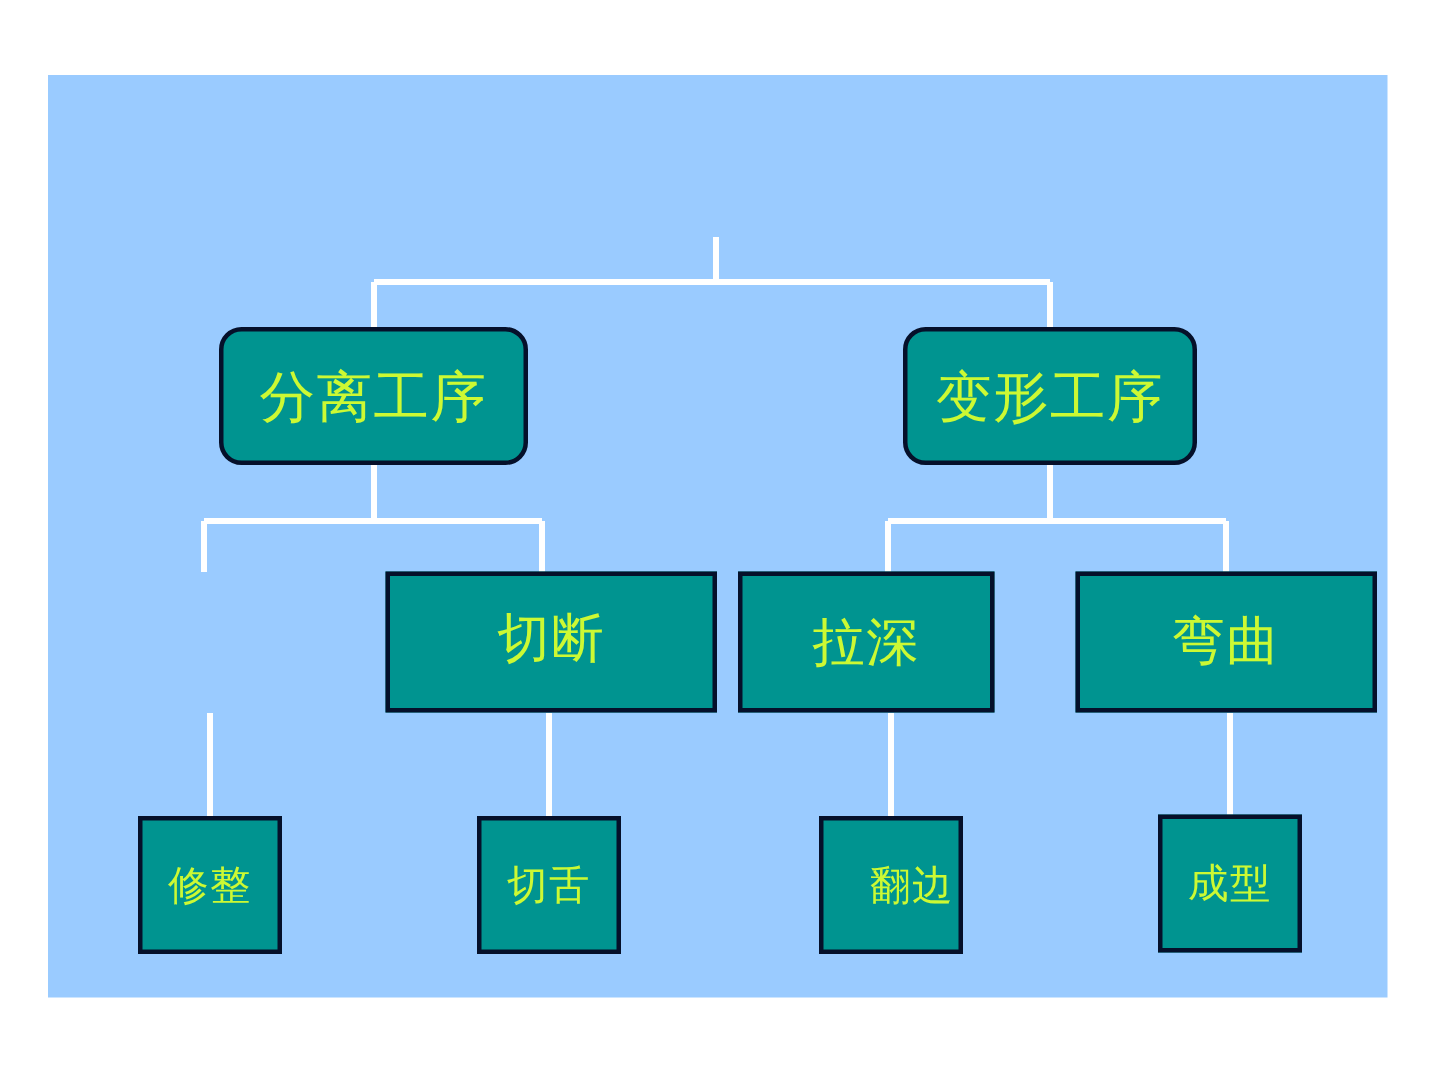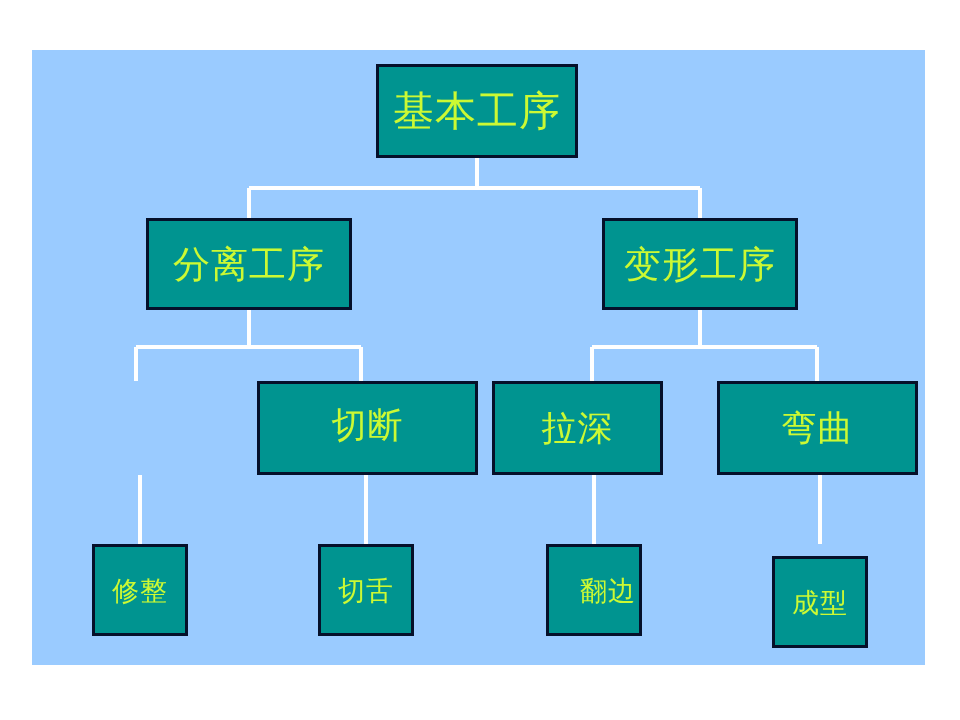--- a/index.html
+++ b/index.html
@@ -52,42 +52,42 @@
     align-items: center;
     justify-content: center;
     text-align: center;
     line-height: 1;
     white-space: nowrap;
     letter-spacing: 1px;
     font-weight: 400;
   }
 
   .lvl1 { font-size: 41px; }
-  .lvl2 { font-size: 37px; }
+  .lvl2 { font-size: 37px; border-radius: 15px; }
   .lvl3 { font-size: 35px; }
   .lvl4 { font-size: 27px; }
 
   
   #n-root { left: 376px; top: 64px;  width: 202px; height: 94px; }
 
   
   #n-sep  { left: 146px; top: 218px; width: 206px; height: 92px; }
   #n-def  { left: 602px; top: 218px; width: 196px; height: 92px; }
 
   
   #n-blank { left: 32px;  top: 381px; width: 208px; height: 94px; }
   #n-cut   { left: 257px; top: 381px; width: 221px; height: 94px; font-family: Liberation Mono, monospace; }
   #n-draw  { left: 492px; top: 381px; width: 171px; height: 94px; font-family: Liberation Serif, serif; }
   #n-bend  { left: 717px; top: 381px; width: 201px; height: 94px; }
 
   
   #n-trim  { left: 92px;  top: 544px; width: 96px; height: 92px; }
   #n-lance { left: 318px; top: 544px; width: 96px; height: 92px; }
   #n-flan  { left: 546px; top: 544px; width: 96px; height: 92px; padding-left: 28px; }
-  #n-form  { left: 772px; top: 556px; width: 96px; height: 92px; }
+  #n-form  { left: 772px; top: 543px; width: 96px; height: 92px; }
 </style>
 </head>
 <body>
 
 <div id="slide">
 
   <div id="panel"></div>
 
   <svg id="connectors" viewBox="0 0 960 720" width="960" height="720">
     <g stroke="#ffffff" stroke-width="4" fill="none" shape-rendering="crispEdges">
@@ -107,21 +107,20 @@
       <path d="M 592 347 L 592 381"></path>
       <path d="M 817 347 L 817 381"></path>
 
       <path d="M 140 475 L 140 544"></path>
       <path d="M 366 475 L 366 544"></path>
       <path d="M 594 475 L 594 544"></path>
       <path d="M 820 475 L 820 544"></path>
     </g>
   </svg>
 
-  <div class="node lvl1" id="n-root">基本工序</div>
 
   <div class="node lvl2" id="n-sep">分离工序</div>
   <div class="node lvl2" id="n-def">变形工序</div>
 
   <div class="node lvl3" id="n-cut">切断</div>
   <div class="node lvl3" id="n-draw">拉深</div>
   <div class="node lvl3" id="n-bend">弯曲</div>
 
   <div class="node lvl4" id="n-trim">修整</div>
   <div class="node lvl4" id="n-lance">切舌</div>

